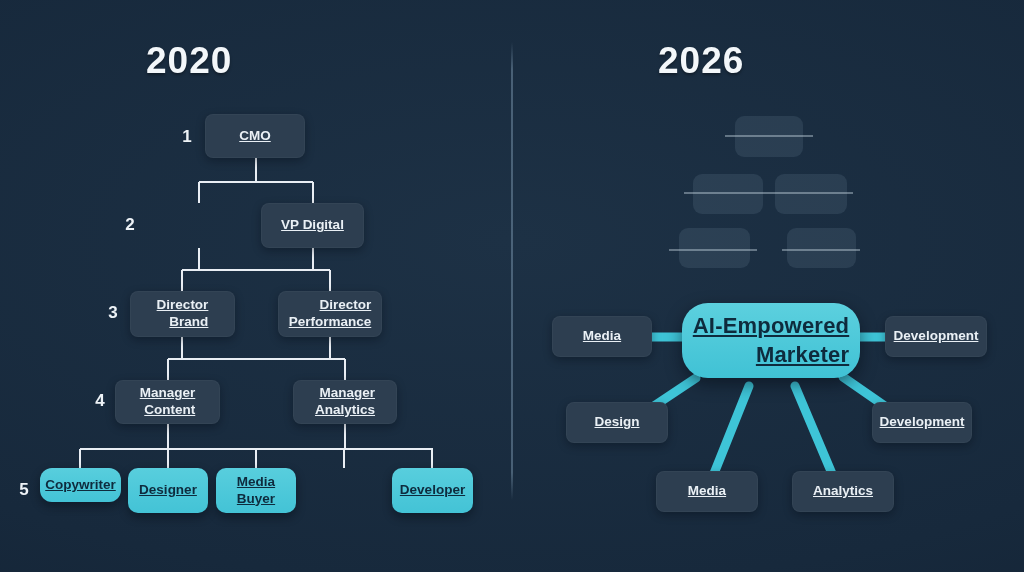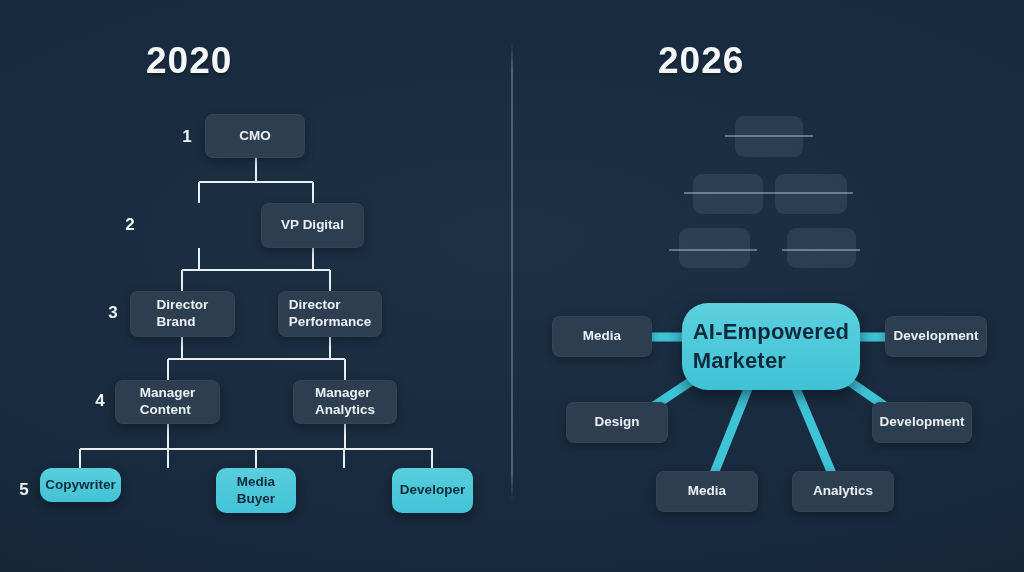--- a/index.html
+++ b/index.html
@@ -11,22 +11,22 @@
   .layer{position:absolute;left:0;top:0;width:1024px;height:572px;}
   .layer.connectors{z-index:1;}
   .layer.strikes{z-index:3;pointer-events:none;}
   .title{
     position:absolute;z-index:2;width:220px;text-align:left;
     color:#f3f7fa;font-size:37px;font-weight:bold;letter-spacing:1px;
     text-shadow:0 2px 3px rgba(0,0,0,.35);
   }
   .box{
     position:absolute;z-index:2;display:flex;align-items:center;justify-content:center;
-    text-align:left;border-radius:8px;white-space:pre-line;line-height:1.25;
-    box-sizing:border-box;padding:4px 6px;
+    text-align:right;border-radius:8px;white-space:pre-line;line-height:1.25;
+    box-sizing:border-box;padding:4px 6px;text-decoration:underline;
   }
   .dark{
     background:#2d3e50;color:#eaf0f5;font-size:13.5px;font-weight:bold;
     box-shadow:0 3px 8px rgba(4,10,18,.35);border:1px solid rgba(255,255,255,.03);
   }
   .cyan{
     background:linear-gradient(180deg,#58cedd 0%,#43c3d6 100%);
     color:#0e2b3d;font-size:13.5px;font-weight:bold;border-radius:10px;
     box-shadow:0 4px 10px rgba(4,10,18,.45);
   }
@@ -87,33 +87,34 @@
 Brand</div>
   <div class="box dark" style="left:278px;top:291px;width:104px;height:46px;">Director
 Performance</div>
 
   <div class="box dark" style="left:115px;top:380px;width:105px;height:44px;">Manager
 Content</div>
   <div class="box dark" style="left:293px;top:380px;width:104px;height:44px;">Manager
 Analytics</div>
 
   <div class="box cyan" style="left:40px;top:468px;width:81px;height:34px;border-radius:12px;">Copywriter</div>
+  <div class="box cyan" style="left:128px;top:468px;width:80px;height:45px;">Designer</div>
   <div class="box cyan" style="left:216px;top:468px;width:80px;height:45px;">Media
 Buyer</div>
   <div class="box cyan" style="left:392px;top:468px;width:81px;height:45px;">Developer</div>
 
   <div class="title" style="left:658px;top:40px;">2026</div>
 
   <div class="ghost" style="left:735px;top:116px;width:68px;height:41px;"></div>
   <div class="ghost" style="left:693px;top:174px;width:70px;height:40px;"></div>
   <div class="ghost" style="left:775px;top:174px;width:72px;height:40px;"></div>
   <div class="ghost" style="left:679px;top:228px;width:71px;height:40px;"></div>
   <div class="ghost" style="left:787px;top:228px;width:69px;height:40px;"></div>
 
-  <div class="box cyan hub" style="left:682px;top:303px;width:178px;height:87px;">AI-Empowered
+  <div class="box cyan hub" style="left:682px;top:303px;width:178px;height:75px;">AI-Empowered
 Marketer</div>
 
   <div class="box dark" style="left:552px;top:316px;width:100px;height:41px;">Media</div>
   <div class="box dark" style="left:885px;top:316px;width:102px;height:41px;">Development</div>
   <div class="box dark" style="left:566px;top:402px;width:102px;height:41px;">Design</div>
   <div class="box dark" style="left:872px;top:402px;width:100px;height:41px;">Development</div>
   <div class="box dark" style="left:656px;top:471px;width:102px;height:41px;">Media</div>
   <div class="box dark" style="left:792px;top:471px;width:102px;height:41px;">Analytics</div>
 
   <svg class="layer strikes" viewBox="0 0 1024 572">

